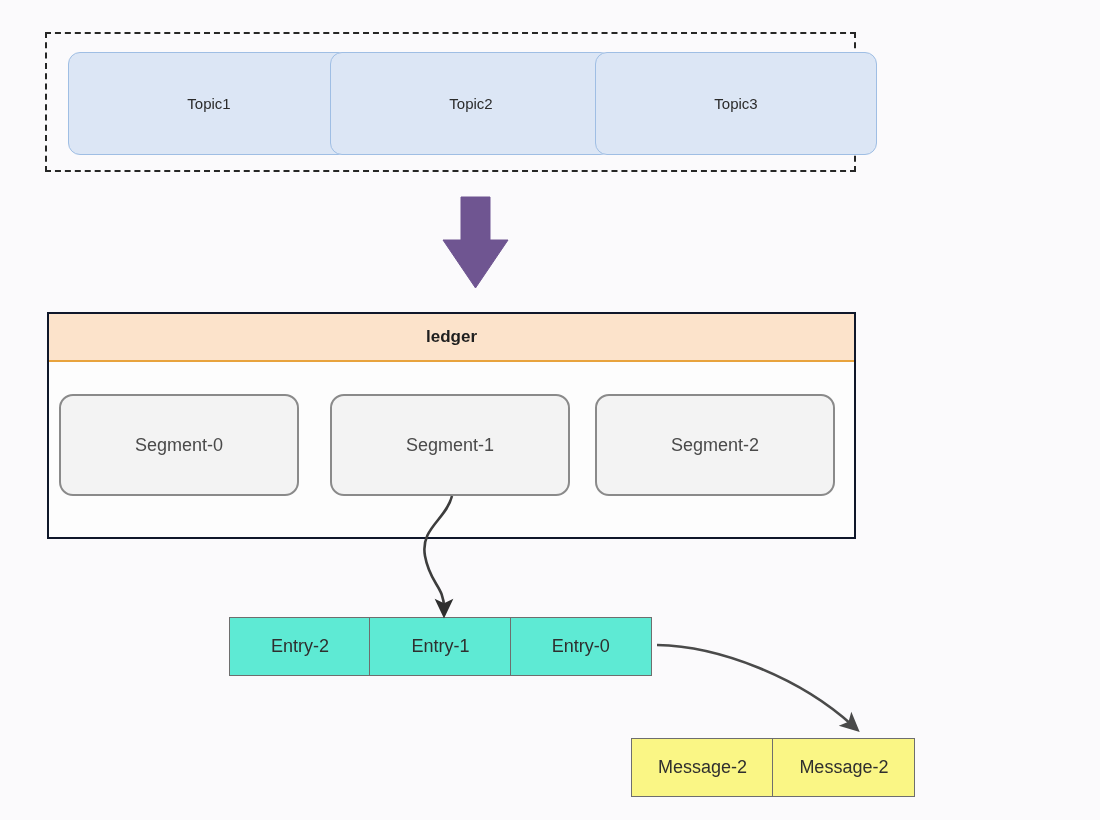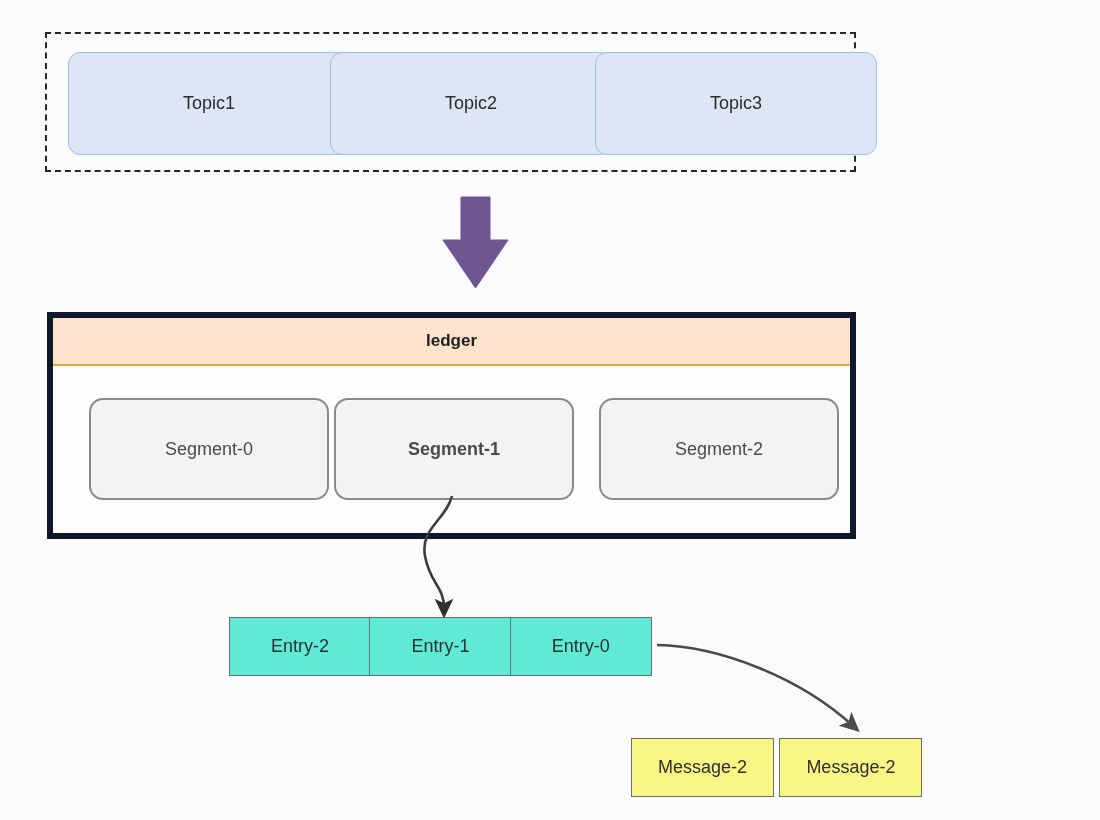--- a/index.html
+++ b/index.html
@@ -36,34 +36,34 @@
     top: 18px;
     width: 282px;
     height: 103px;
     background: #dce6f5;
     border: 1.6px solid #9fbee4;
     border-radius: 12px;
     box-sizing: border-box;
     display: flex;
     align-items: center;
     justify-content: center;
-    font-size: 18px;
+    font-size: 15px;
     color: #2b2b2b;
   }
   .topic-box.t0 { left: 21px; }
   .topic-box.t1 { left: 283px; }
   .topic-box.t2 { left: 548px; }
 
   
   #ledger-box {
     left: 47px;
     top: 312px;
     width: 809px;
     height: 227px;
-    border: 6px solid #0f172a;
+    border: 2px solid #0f172a;
     background: #fdfdfd;
     box-sizing: border-box;
   }
   #ledger-header {
     position: absolute;
     left: 0;
     top: 0;
     right: 0;
     height: 48px;
     background: #fce3cb;
@@ -84,22 +84,22 @@
     background: #f3f3f3;
     border: 2px solid #8a8a8a;
     border-radius: 14px;
     box-sizing: border-box;
     display: flex;
     align-items: center;
     justify-content: center;
     font-size: 18px;
     color: #4a4a4a;
   }
-  .segment-box.s0 { left: 36px; }
-  .segment-box.s1 { left: 281px; font-weight: bold; }
+  .segment-box.s0 { left: 10px; }
+  .segment-box.s1 { left: 281px; }
   .segment-box.s2 { left: 546px; }
 
   
   #entry-strip {
     left: 229px;
     top: 617px;
     width: 426px;
     height: 59px;
     display: flex;
   }
@@ -118,21 +118,20 @@
   }
   .entry-cell:first-child { margin-left: 0; }
 
   
   #message-strip {
     left: 631px;
     top: 738px;
     width: 427px;
     height: 46px;
     display: flex;
-    gap: 7px;
   }
   .message-cell {
     width: 143px;
     height: 59px;
     background: #faf685;
     border: 1.6px solid #6e6e6e;
     box-sizing: border-box;
     margin-left: -1.6px;
     display: flex;
     align-items: center;

